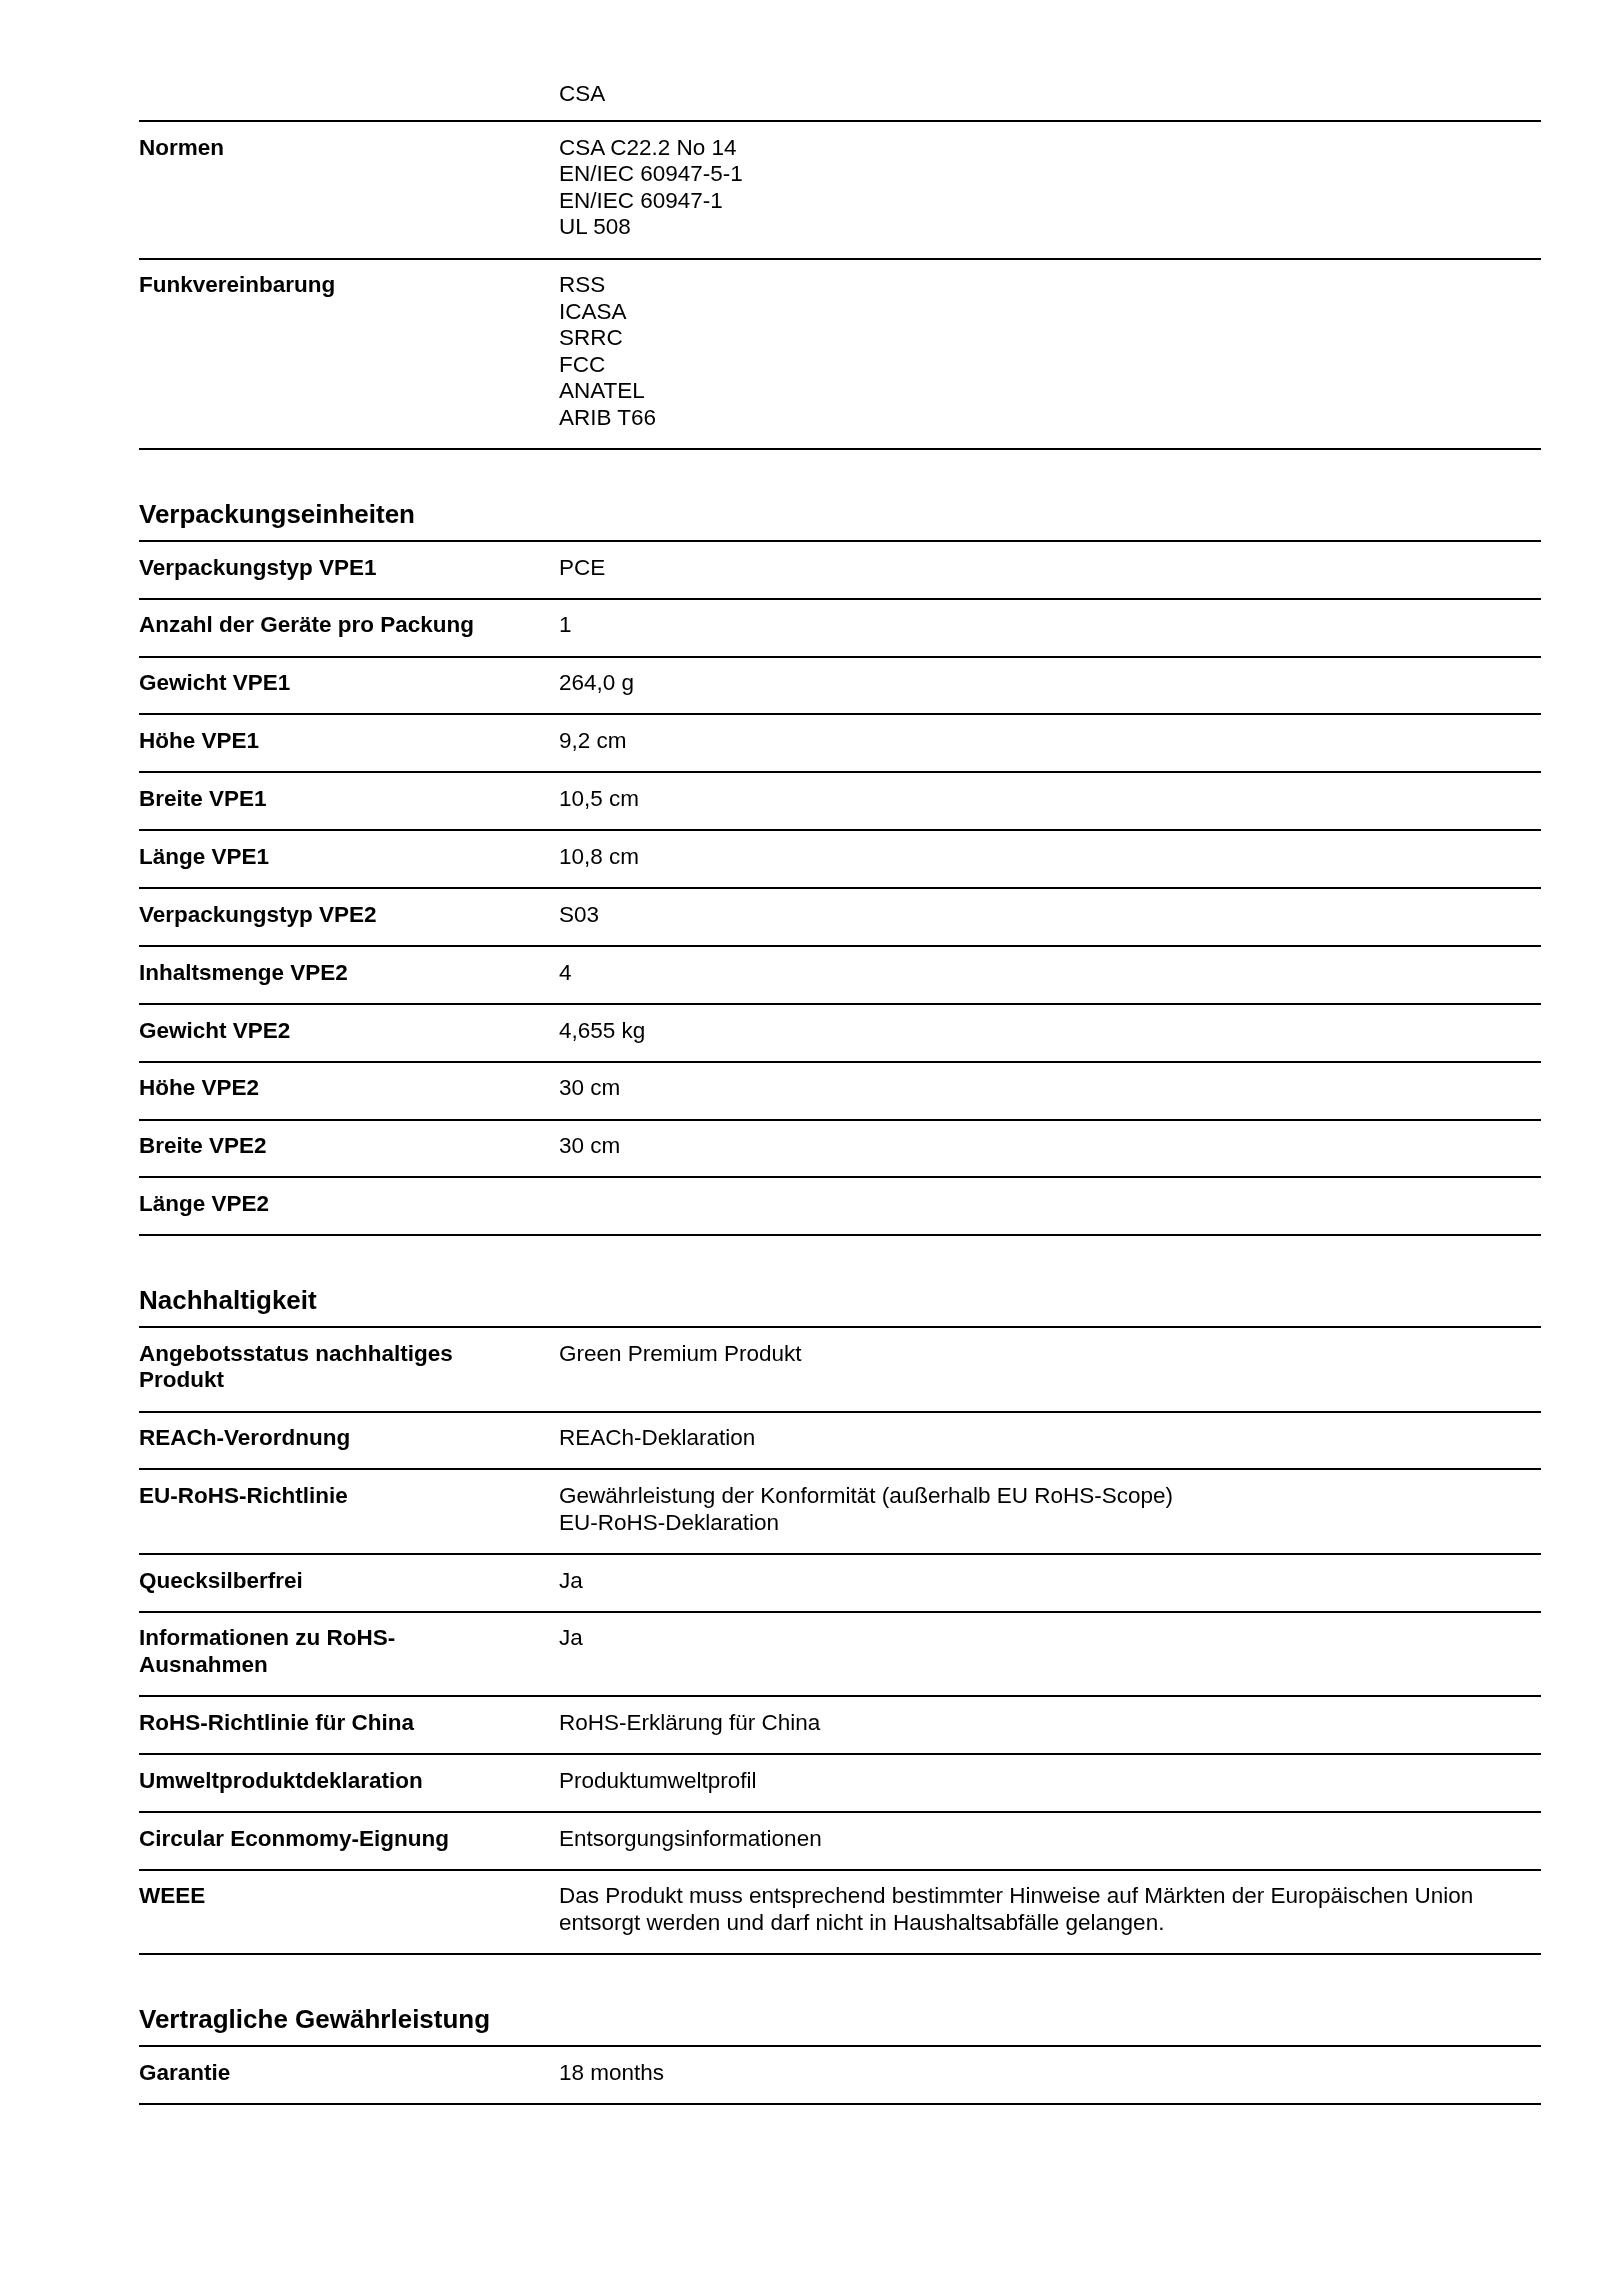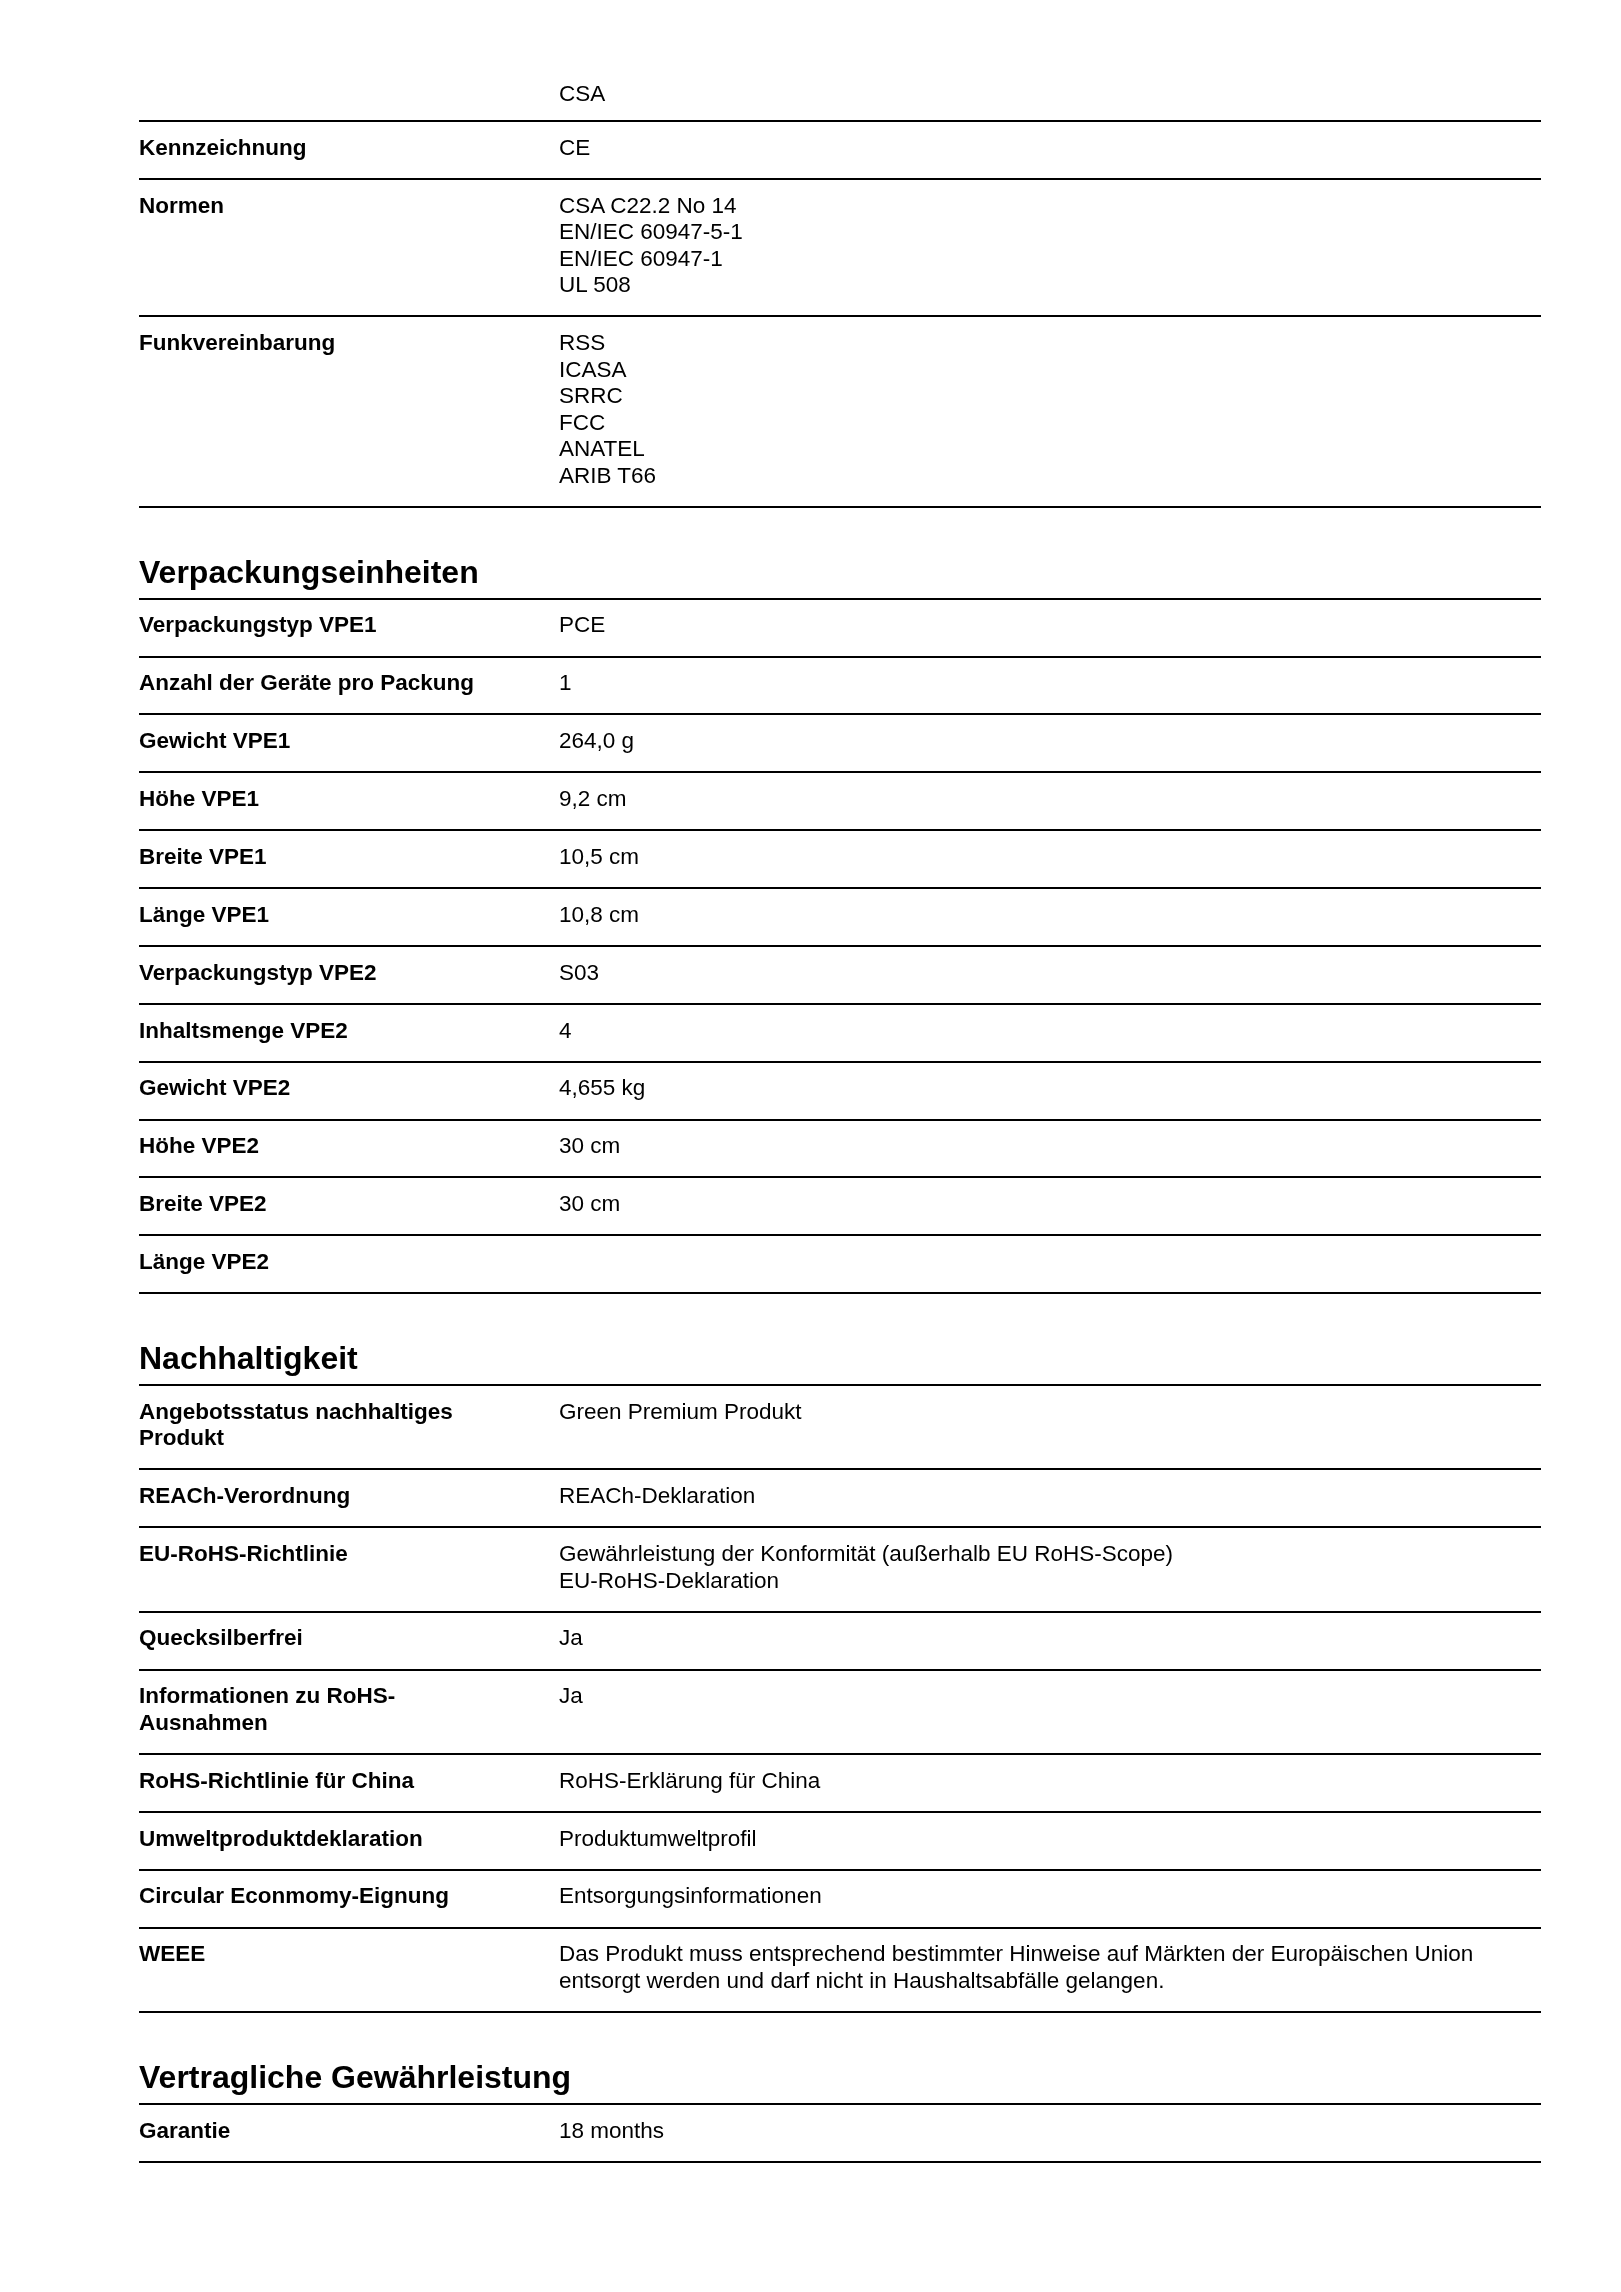--- a/index.html
+++ b/index.html
@@ -40,45 +40,39 @@
     font-weight: bold;
   }
   .cell-value { flex: 1; min-width: 0; }
   .val-line { display: block; }
   a.val-line {
     color: #000000;
     text-decoration: none;
     cursor: pointer;
   }
   .section-title {
-    font-size: 32px;
+    font-size: 26px;
     line-height: 39px;
     font-weight: bold;
     margin: 45px 0 0 0;
     padding: 0 0 5.9px 0;
     border-bottom: 2px solid #000000;
   }
 </style>
 </head>
 <body>
 
 <div class="page">
   <div class="content">
 
     <div class="spec-table first">
       <div class="row continued">
         <div class="cell-label"></div>
         <div class="cell-value">
           <div class="val-line">CSA</div>
-        </div>
-      </div>
-      <div class="row">
-        <div class="cell-label">Kennzeichnung</div>
-        <div class="cell-value">
-          <div class="val-line">CE</div>
         </div>
       </div>
       <div class="row">
         <div class="cell-label">Normen</div>
         <div class="cell-value">
           <div class="val-line">CSA C22.2 No 14</div>
           <div class="val-line">EN/IEC 60947-5-1</div>
           <div class="val-line">EN/IEC 60947-1</div>
           <div class="val-line">UL 508</div>
         </div>

